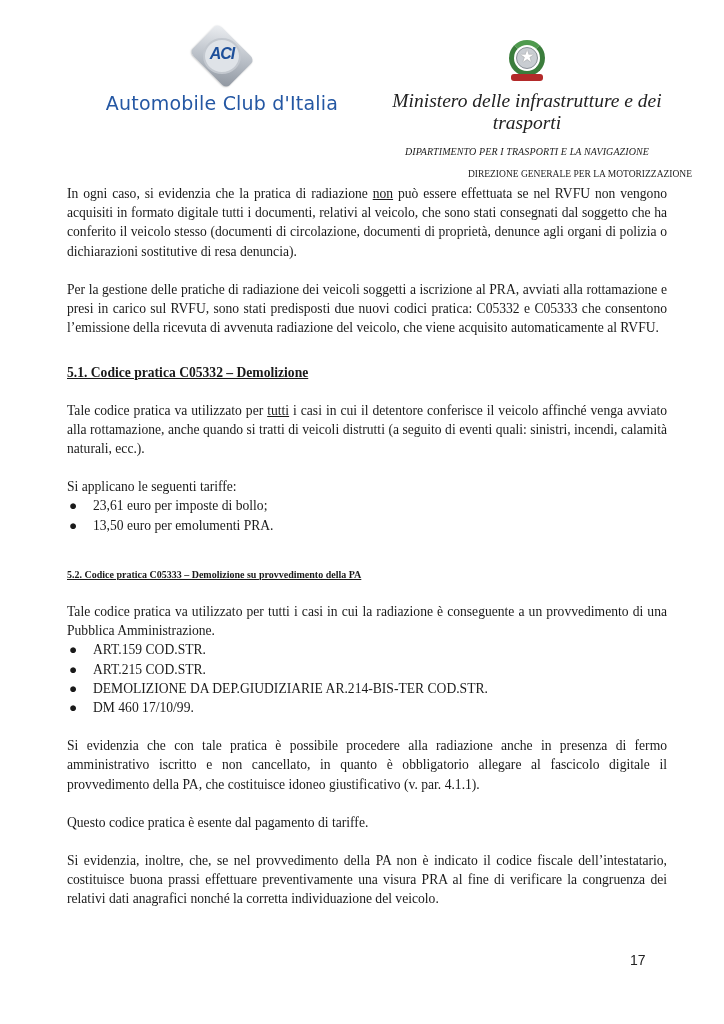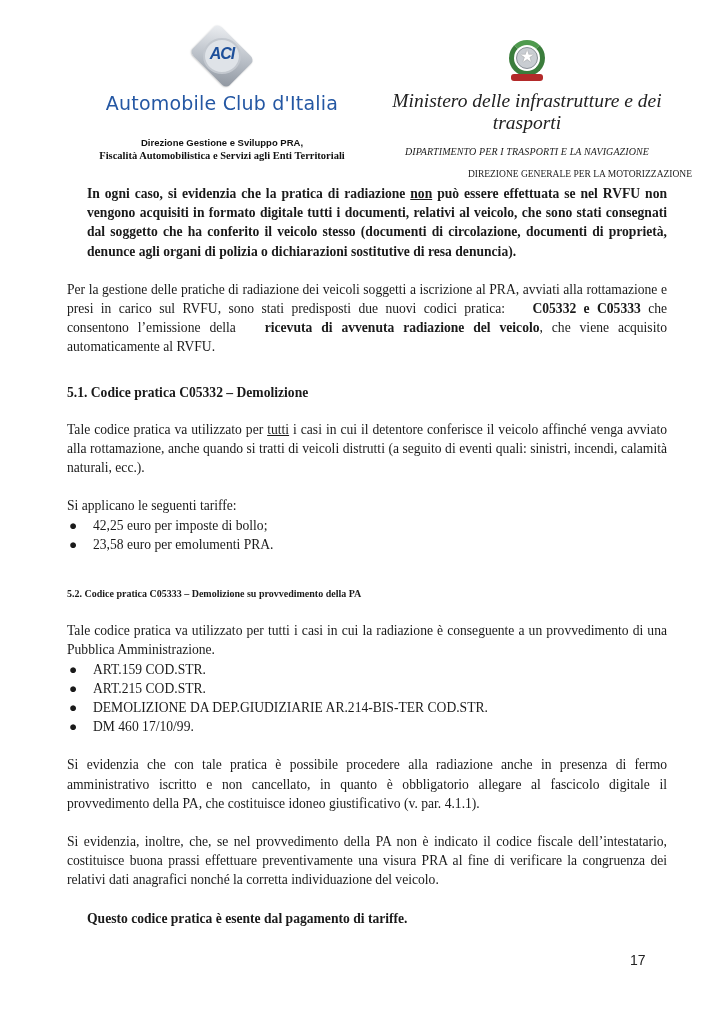--- a/index.html
+++ b/index.html
@@ -49,43 +49,39 @@
     .emblem-ribbon {
       position: absolute; left: 4px; top: 36px; width: 32px; height: 7px;
       background: #b32a2a; border-radius: 3px;
     }
     .mit-title { margin-top: 6px; font-style: italic; font-size: 19.5px; color: #222; }
     .mit-dept { margin-top: 12px; font-style: italic; font-size: 10px; color: #222; letter-spacing: 0.1px; }
     .mit-dir { margin-top: 12px; font-size: 9.5px; color: #222; text-align: right; }
 
     .content { position: absolute; left: 67px; top: 184px; width: 600px; font-size: 13.6px; line-height: 19.2px; text-align: justify; }
     .p { margin-bottom: 19px; }
-    .bold { font-weight: bold; margin-left: 20px; }
+    .bold { font-weight: normal; }
     .u { text-decoration: underline; }
-    .heading { font-weight: bold; margin-top: 26px; margin-bottom: 18px; }
+    .heading { font-weight: bold; margin-top: 26px; margin-bottom: 18px; text-decoration: underline; }
     .bullets { list-style: none; margin-bottom: 19px; }
     .bullets li { position: relative; padding-left: 26px; }
     .bullets li .dot { position: absolute; left: 2px; top: 0; }
     .page-num { position: absolute; left: 630px; top: 952px; width: 40px; text-align: left; font-family: "Liberation Sans", sans-serif; font-size: 14px; color: #222; }
   </style>
 </head>
 <body>
 
 <div class="header">
   <div class="aci-block">
     <div class="aci-logo">
       <div class="aci-diamond"></div>
       <div class="aci-ring"></div>
       <div class="aci-text">ACI</div>
     </div>
     <div class="aci-name">Automobile Club d'Italia</div>
-    <div class="aci-dept">
-      <div class="aci-dept-1">Direzione Gestione e Sviluppo PRA,</div>
-      <div class="aci-dept-2">Fiscalità Automobilistica e Servizi agli Enti Territoriali</div>
-    </div>
   </div>
 
   <div class="mit-block">
     <div class="emblem">
       <div class="emblem-wreath"></div>
       <div class="emblem-gear"></div>
       <div class="emblem-star">★</div>
       <div class="emblem-ribbon"></div>
     </div>
     <div class="mit-title">Ministero delle infrastrutture e dei trasporti</div>
@@ -98,35 +94,35 @@
   <p class="p bold"><span>In ogni caso, si evidenzia che la pratica di radiazione </span><span class="u">non</span><span> può essere effettuata se nel RVFU non vengono acquisiti in formato digitale tutti i documenti, relativi al veicolo, che sono stati consegnati dal soggetto che ha conferito il veicolo stesso (documenti di circolazione, documenti di proprietà, denunce agli organi di polizia o dichiarazioni sostitutive di resa denuncia).</span></p>
 
   <p class="p"><span>Per la gestione delle pratiche di radiazione dei veicoli soggetti a iscrizione al PRA, avviati alla rottamazione e presi in carico sul RVFU, sono stati predisposti due nuovi codici pratica: </span><span class="bold">C05332 e C05333</span><span> che consentono l’emissione della </span><span class="bold">ricevuta di avvenuta radiazione del veicolo</span><span>, che viene acquisito automaticamente al RVFU.</span></p>
 
   <h2 class="heading" style="font-size:13.6px;">5.1. Codice pratica C05332 – Demolizione</h2>
 
   <p class="p"><span>Tale codice pratica va utilizzato per </span><span class="u">tutti</span><span> i casi in cui il detentore conferisce il veicolo affinché venga avviato alla rottamazione, anche quando si tratti di veicoli distrutti (a seguito di eventi quali: sinistri, incendi, calamità naturali, ecc.).</span></p>
 
   <p>Si applicano le seguenti tariffe:</p>
   <ul class="bullets">
-    <li><span class="dot">●</span><span>42,25 euro per imposte di bollo;</span></li>
-    <li><span class="dot">●</span><span>23,58 euro per emolumenti PRA.</span></li>
+    <li><span class="dot">●</span><span>23,61 euro per imposte di bollo;</span></li>
+    <li><span class="dot">●</span><span>13,50 euro per emolumenti PRA.</span></li>
   </ul>
 
   <h2 class="heading" style="font-size:10px; margin-top:30px;">5.2. Codice pratica C05333 – Demolizione su provvedimento della PA</h2>
 
   <p>Tale codice pratica va utilizzato per tutti i casi in cui la radiazione è conseguente a un provvedimento di una Pubblica Amministrazione.</p>
 
   <ul class="bullets">
     <li><span class="dot">●</span><span>ART.159 COD.STR.</span></li>
     <li><span class="dot">●</span><span>ART.215 COD.STR.</span></li>
     <li><span class="dot">●</span><span>DEMOLIZIONE DA DEP.GIUDIZIARIE AR.214-BIS-TER COD.STR.</span></li>
     <li><span class="dot">●</span><span>DM 460 17/10/99.</span></li>
   </ul>
 
   <p class="p">Si evidenzia che con tale pratica è possibile procedere alla radiazione anche in presenza di fermo amministrativo iscritto e non cancellato, in quanto è obbligatorio allegare al fascicolo digitale il provvedimento della PA, che costituisce idoneo giustificativo (v. par. 4.1.1).</p>
 
+  <p class="p bold">Questo codice pratica è esente dal pagamento di tariffe.</p>
+
   <p class="p">Si evidenzia, inoltre, che, se nel provvedimento della PA non è indicato il codice fiscale dell’intestatario, costituisce buona prassi effettuare preventivamente una visura PRA al fine di verificare la congruenza dei relativi dati anagrafici nonché la corretta individuazione del veicolo.</p>
-
-  <p class="p bold">Questo codice pratica è esente dal pagamento di tariffe.</p>
 </div>
 
 <div class="page-num">17</div>
 
 </body></html>

